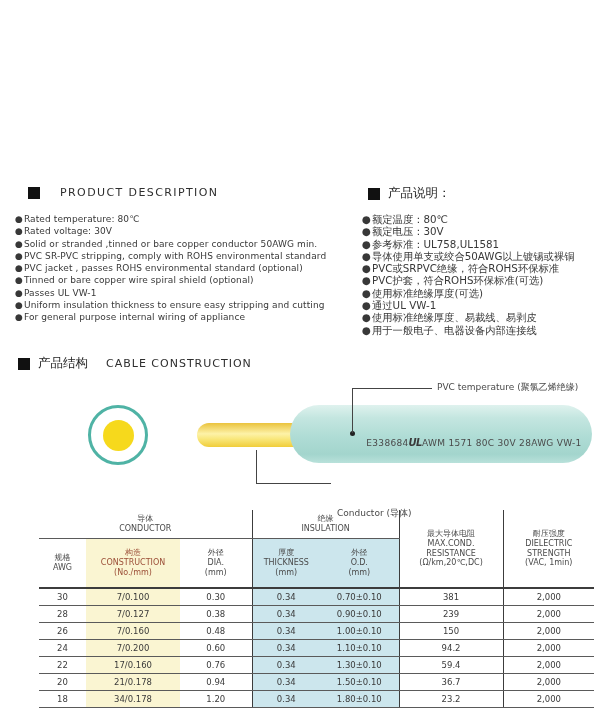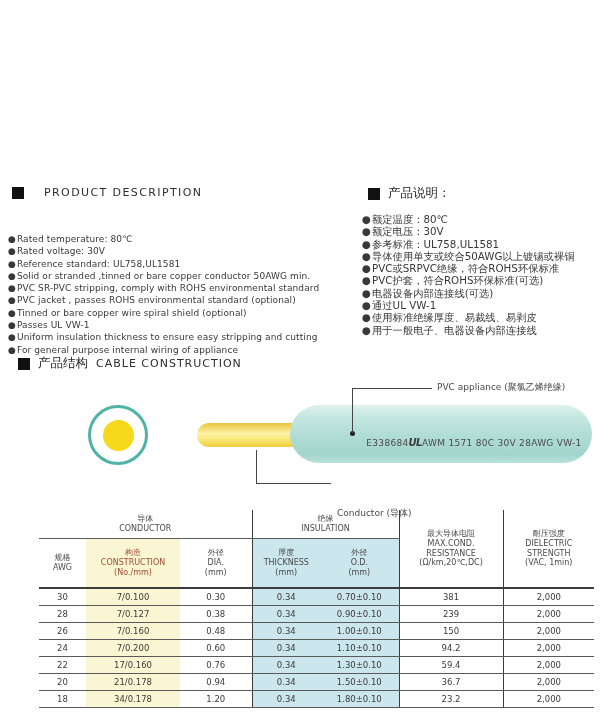--- a/index.html
+++ b/index.html
@@ -14,21 +14,21 @@
   *{margin:0;padding:0;box-sizing:border-box;}
   html,body{background:#ffffff;}
   body{font-family:"DejaVu Sans","Liberation Sans",sans-serif;color:var(--text);}
   #page{position:relative;width:603px;height:714px;background:#fff;overflow:hidden;}
 
   
   .sec-head{position:absolute;display:flex;align-items:center;gap:8px;}
   .sq{width:12px;height:12px;background:#111;flex:0 0 auto;}
   .sec-title-en{font-size:11px;letter-spacing:1.4px;color:#2e2e2e;}
   .sec-title-cn{font-size:12.5px;font-weight:normal;color:#1e1e1e;}
-  .sec-title-en2{font-size:11px;letter-spacing:1px;color:#2e2e2e;}
+  .sec-title-en2{font-size:11px;letter-spacing:1px;color:#2e2e2e;margin-left:10px;}
 
   
   ul.bullets{position:absolute;list-style:none;}
   ul.bullets li{line-height:12.3px;white-space:nowrap;color:#383838;}
   ul.bullets li::before{content:"●";margin-right:1px;}
   #list-en li{font-size:9px;letter-spacing:0.1px;}
   #list-cn li{font-size:10.3px;}
 
   
   .cs-circle{position:absolute;left:88px;top:405px;width:60px;height:60px;border:3px solid var(--teal-stroke);border-radius:50%;background:#fff;}
@@ -59,49 +59,48 @@
   .v-right{border-right:1px solid var(--line-dark);}
   .yellow{background:var(--band-yellow);}
   .blue{background:var(--band-blue);margin-top:24px;}
   .maroon{color:var(--maroon) !important;}
 </style>
 </head>
 <body>
 
 <div id="page">
 
-  <div class="sec-head" style="left:12px;top:186px;gap:20px;">
+  <div class="sec-head" style="left:28px;top:186px;gap:20px;">
     <span class="sq"></span>
     <span class="sec-title-en">PRODUCT DESCRIPTION</span>
   </div>
-  <ul class="bullets" id="list-en" style="left:8px;top:213px;margin-top:20px;">
+  <ul class="bullets" id="list-en" style="left:15px;top:213px;">
       <li>Rated temperature: 80℃</li>
       <li>Rated voltage: 30V</li>
-      <li>Reference standard: UL758,UL1581</li>
       <li>Solid or stranded ,tinned or bare copper conductor 50AWG min.</li>
       <li>PVC SR-PVC stripping, comply with ROHS environmental standard</li>
       <li>PVC jacket , passes ROHS environmental standard (optional)</li>
       <li>Tinned or bare copper wire spiral shield (optional)</li>
       <li>Passes UL VW-1</li>
       <li>Uniform insulation thickness to ensure easy stripping and cutting</li>
       <li>For general purpose internal wiring of appliance</li>
     </ul>
 
   <div class="sec-head" style="left:368px;top:185px;">
     <span class="sq"></span>
     <span class="sec-title-cn">产品说明：</span>
   </div>
   <ul class="bullets" id="list-cn" style="left:362px;top:213px;">
       <li>额定温度：80℃</li>
       <li>额定电压：30V</li>
       <li>参考标准：UL758,UL1581</li>
       <li>导体使用单支或绞合50AWG以上镀锡或裸铜</li>
       <li>PVC或SRPVC绝缘，符合ROHS环保标准</li>
       <li>PVC护套，符合ROHS环保标准(可选)</li>
-      <li>电器设备内部连接线(可选)</li>
+      <li>使用标准绝缘厚度(可选)</li>
       <li>通过UL VW-1</li>
       <li>使用标准绝缘厚度、易裁线、易剥皮</li>
       <li>用于一般电子、电器设备内部连接线</li>
     </ul>
 
   <div class="sec-head" style="left:18px;top:355px;">
     <span class="sq"></span>
     <span class="sec-title-cn">产品结构</span>
     <span class="sec-title-en2">CABLE CONSTRUCTION</span>
   </div>
@@ -114,21 +113,21 @@
   <div class="cable-marking">
     <span>E338684</span>
     <span class="ul-mark">UL</span>
     <span>AWM 1571 80C 30V 28AWG VW-1</span>
   </div>
   <div class="leader-dot"></div>
   <div class="lline" id="vline1"></div>
   <div class="lline" id="hline1"></div>
   <div class="lline" id="vline2"></div>
   <div class="lline" id="hline2"></div>
-  <div class="leader-label" id="label-insulation">PVC appliance (聚氯乙烯绝缘)</div>
+  <div class="leader-label" id="label-insulation">PVC temperature (聚氯乙烯绝缘)</div>
   <div class="leader-label" id="label-conductor">Conductor (导体)</div>
 
   <table id="spec">
     <colgroup>
       <col style="width:47px">
         <col style="width:94px">
         <col style="width:72px">
       <col style="width:68px">
         <col style="width:79px">
         <col style="width:104px">

